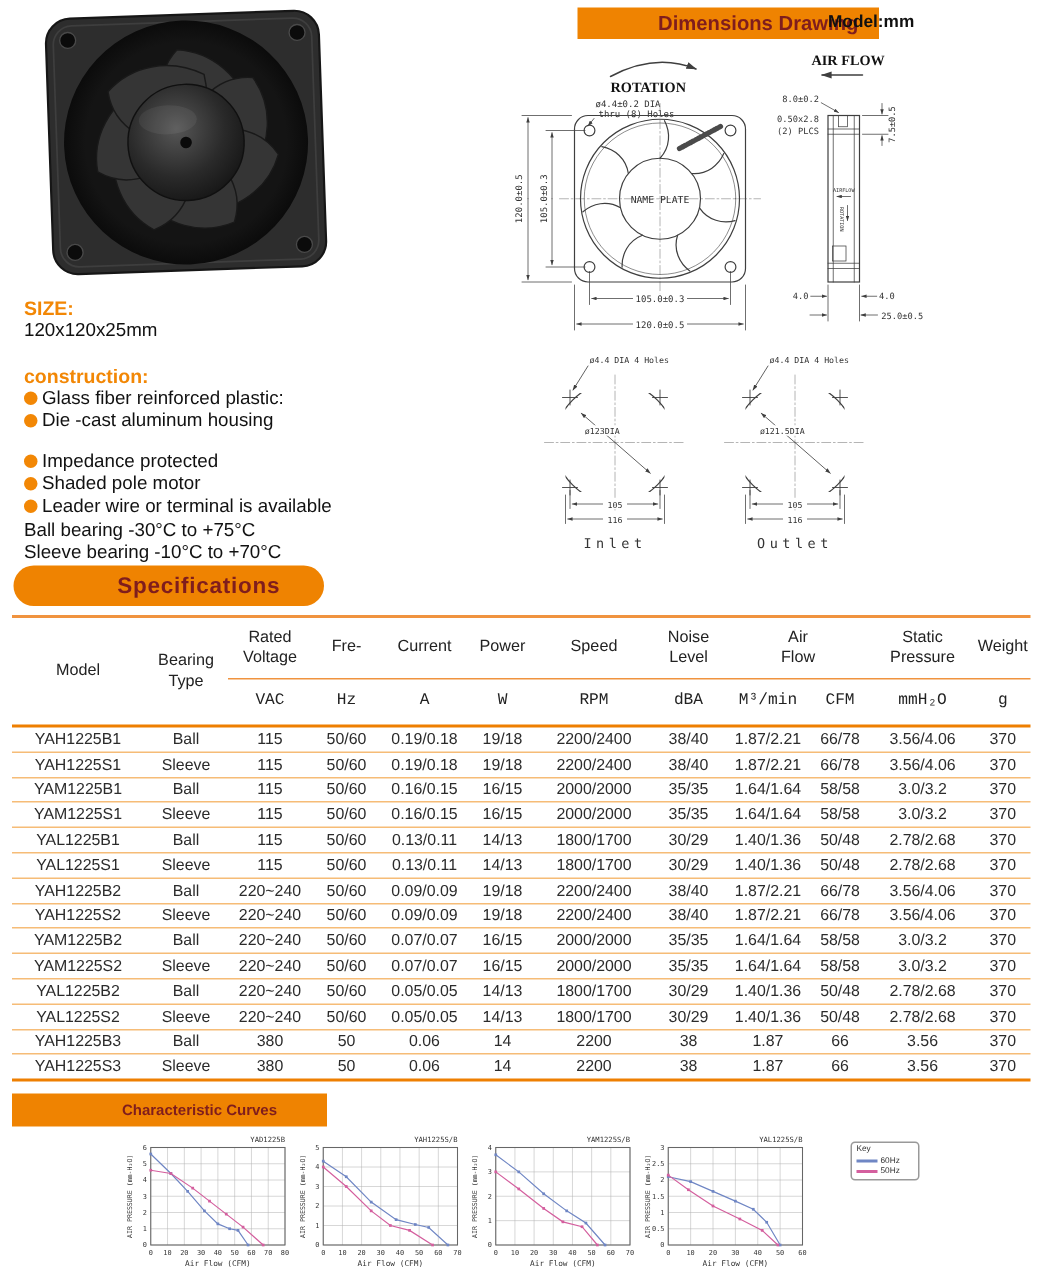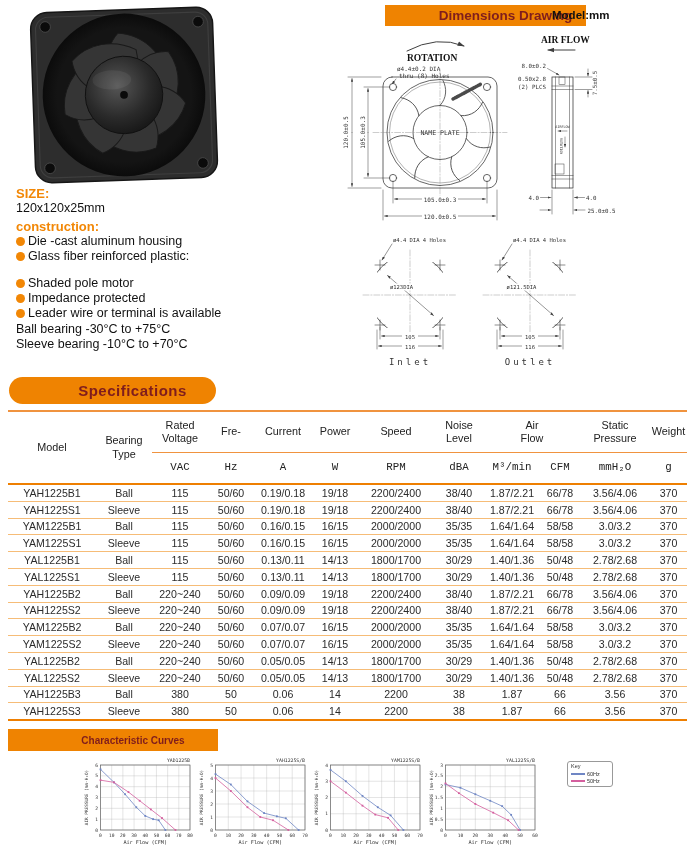--- a/index.html
+++ b/index.html
@@ -9,21 +9,21 @@
 
   
   .banner{background:#EF8301;color:#7f1d1d;font-weight:bold;display:flex;align-items:center;justify-content:center;padding-left:40px;}
   #spec-btn{left:9px;top:377px;width:167px;height:27px;border-radius:14px;font-size:15px;letter-spacing:.5px;}
   #dim-banner{left:385px;top:5px;width:161px;height:21px;font-size:13.5px;}
   #curves-banner{left:8px;top:729px;width:170px;height:22px;font-size:10px;}
   #unit{left:552px;top:9px;font-size:11.5px;font-weight:bold;color:#111;}
 
   
   #info{left:16px;top:184px;width:335px;}
-  .sec-head{color:#F28705;font-weight:bold;font-size:13px;line-height:15px;margin-top:2px;}
+  .sec-head{color:#F28705;font-weight:bold;font-size:13px;line-height:15px;margin-top:14px;}
   .val{font-size:12.5px;line-height:15.5px;color:#111;}
   .c-item{display:flex;align-items:flex-start;font-size:12.5px;line-height:15.2px;color:#111;}
   .dot{flex:0 0 9px;width:9px;height:9px;border-radius:50%;background:#F28705;margin:3px 3px 0 0;}
   .dot.hidden{background:transparent;}
 
   
   #spec-table{left:8px;top:410px;width:679px;border-collapse:collapse;table-layout:fixed;
               border-top:2px solid #F0933F;}
   #spec-table th{font-size:10.8px;font-weight:normal;color:#222;line-height:1.25;text-align:center;vertical-align:middle;padding:0;}
   #spec-table thead tr:first-child th{height:40px;}
@@ -86,36 +86,36 @@
     </g>
   </svg>
 
   <div class="abs" id="info">
     <div class="sec-head">SIZE:</div>
     <div class="val">120x120x25mm</div>
     <div class="sec-head">construction:</div>
     <div id="construction-list">
         <div class="c-item">
           <span class="dot"></span>
-          <span>Die -cast aluminum housing</span>
+          <span>Glass fiber reinforced plastic:</span>
         </div>
         <div class="c-item">
           <span class="dot"></span>
-          <span>Glass fiber reinforced plastic:</span>
+          <span>Die -cast aluminum housing</span>
         </div>
         <div class="c-item">
           <span class="dot hidden"></span>
         </div>
         <div class="c-item">
           <span class="dot"></span>
-          <span>Shaded pole motor</span>
+          <span>Impedance protected</span>
         </div>
         <div class="c-item">
           <span class="dot"></span>
-          <span>Impedance protected</span>
+          <span>Shaded pole motor</span>
         </div>
         <div class="c-item">
           <span class="dot"></span>
           <span>Leader wire or terminal is available</span>
         </div>
       </div>
     <div class="val">Ball bearing  -30°C to +75°C</div>
     <div class="val">Sleeve bearing  -10°C to +70°C</div>
   </div>
 

